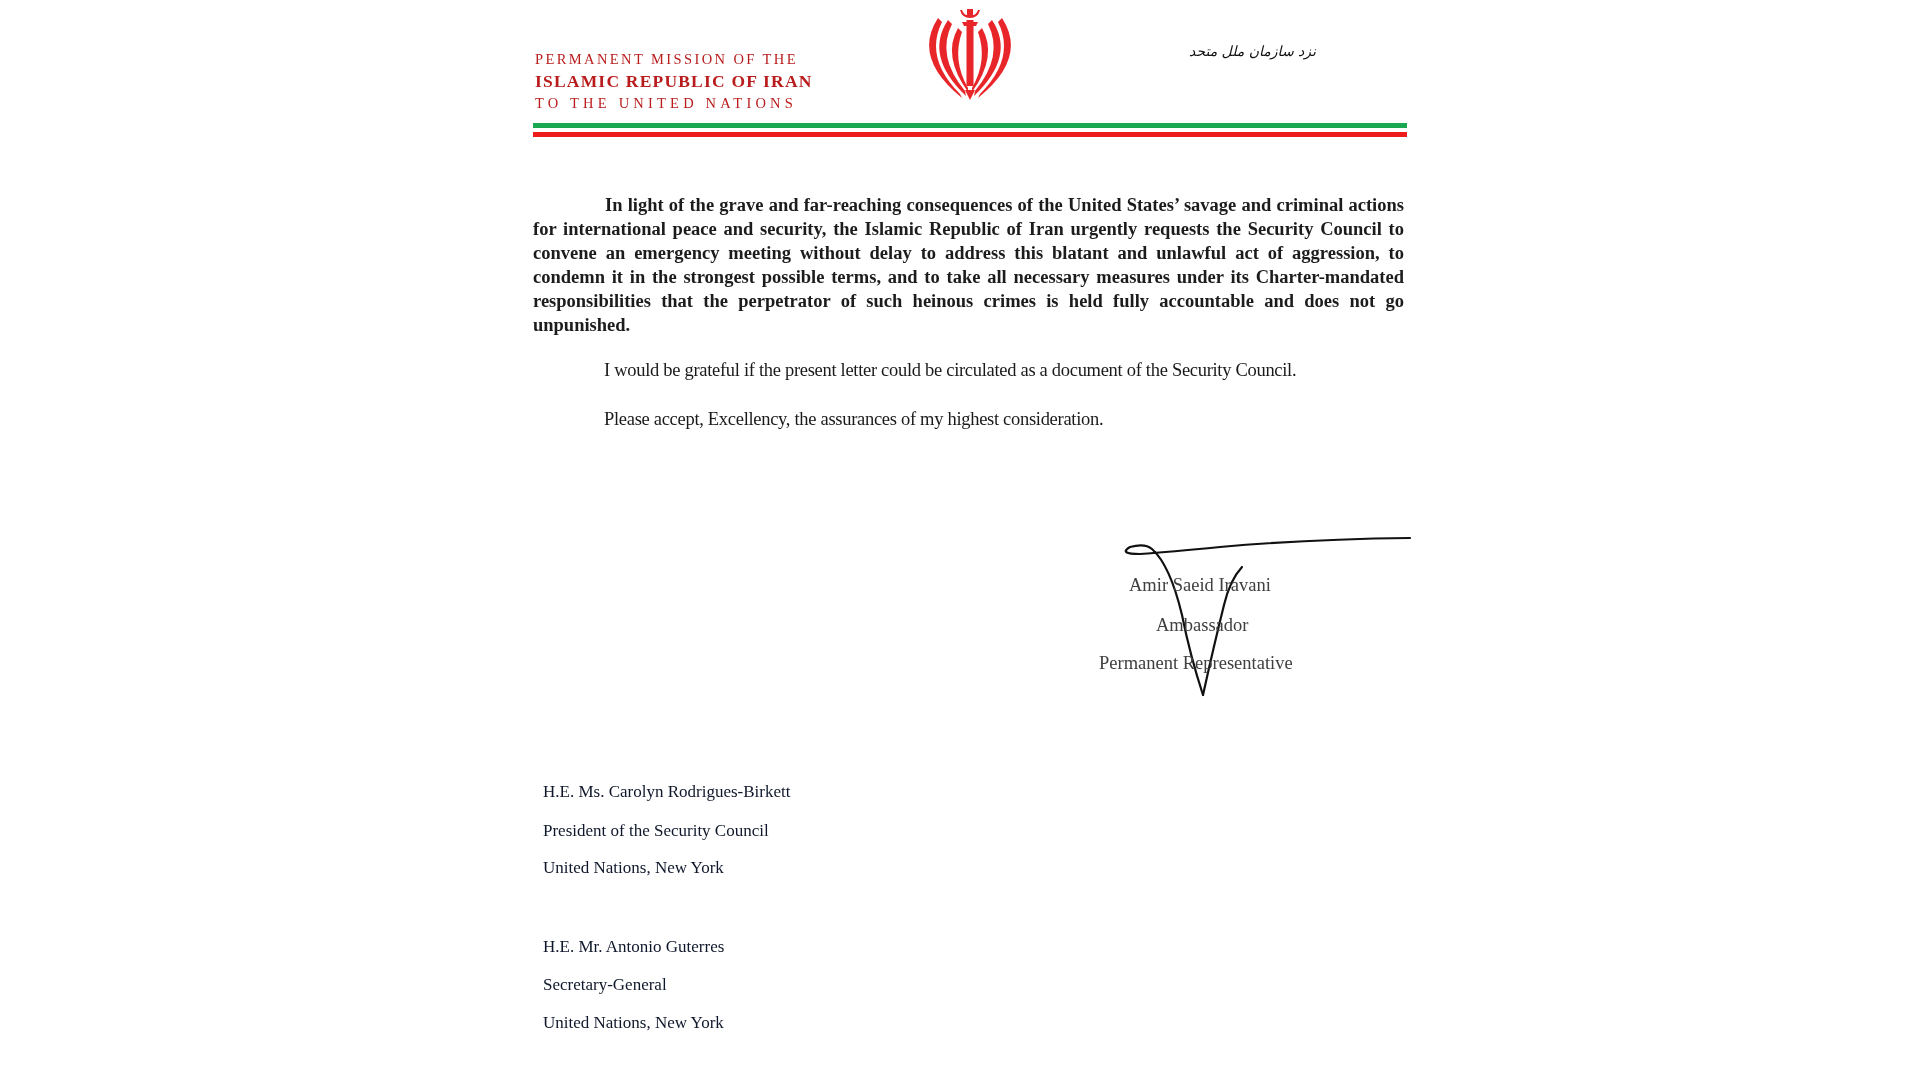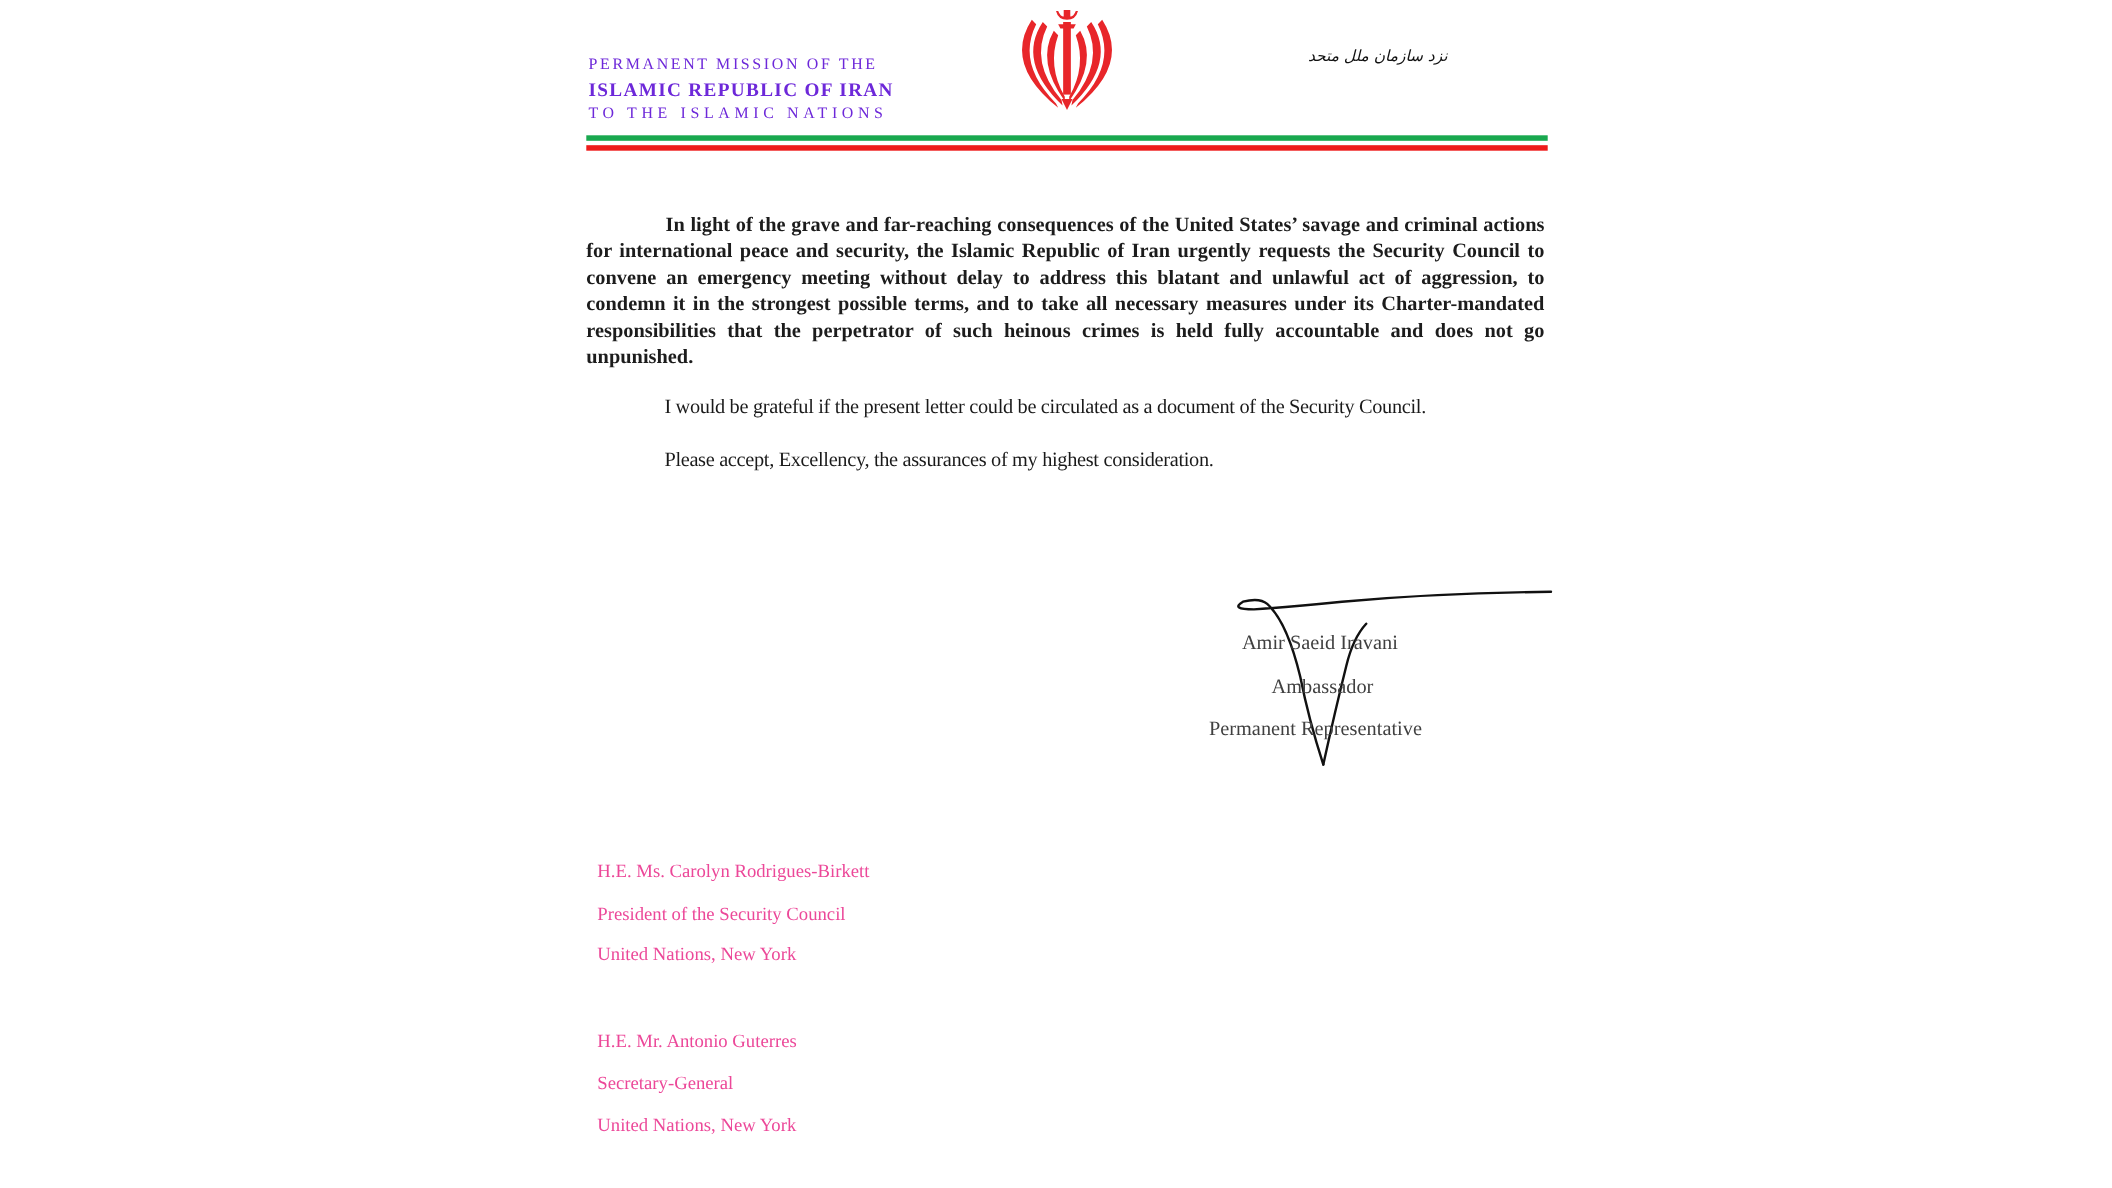--- a/index.html
+++ b/index.html
@@ -1,43 +1,43 @@
 <!DOCTYPE html>
 <html><head>
 <meta charset="utf-8">
 <style>
   html, body { margin:0; padding:0; }
   body { width:1920px; height:1080px; background:#ffffff; position:relative; overflow:hidden;
          font-family:"Liberation Serif", "DejaVu Serif", serif; color:#1a1a1a; }
   .abs { position:absolute; }
-  .hdr-en { left:535px; top:50px; width:280px; font-family:"Liberation Serif", serif; color:#6d28d9; }
+  .hdr-en { left:535px; top:50px; width:280px; font-family:"Liberation Serif", serif; color:#b91c1c; }
   .hdr-en .l1 { font-size:14.5px; letter-spacing:2.4px; line-height:18px; white-space:nowrap; }
   .hdr-en .l2 { font-size:17.5px; font-weight:bold; letter-spacing:1.2px; line-height:26px; white-space:nowrap; }
   .hdr-en .l3 { font-size:14.5px; letter-spacing:4.2px; line-height:18px; white-space:nowrap; }
   .emblem { left:918px; top:4px; width:104px; height:98px; }
   .hdr-fa { left:1130px; top:38px; width:285px; direction:rtl; text-align:center; font-family:"DejaVu Serif", serif; font-style:italic; color:#111; }
   .hdr-fa .f1 { font-size:27px; line-height:34px; white-space:nowrap; }
   .hdr-fa .f2 { font-size:14px; line-height:26px; white-space:nowrap; margin-right:40px; }
   .rule-green { left:533px; top:123px; width:874px; height:5px; background:#19a84f; }
   .rule-red { left:533px; top:132px; width:874px; height:5px; background:#ee1b1b; }
   .body-text { left:533px; top:193px; width:871px; font-size:18.5px; line-height:24px; text-align:justify; color:#1c1c1c; }
   .para1 { margin:0; text-indent:72px;font-weight:bold; }
   .para2 { position:absolute; left:604px; top:358px; font-size:18.5px; line-height:24px; white-space:nowrap; letter-spacing:-0.3px; }
   .para3 { position:absolute; left:604px; top:407px; font-size:18.5px; line-height:24px; white-space:nowrap; letter-spacing:-0.3px; }
   .sig-line { left:1110px; top:525px; width:320px; height:180px; }
   .sig-name { position:absolute; font-size:18.5px; line-height:22px; white-space:nowrap; color:#404040; }
-  .addr { position:absolute; left:543px; font-size:17px; line-height:22px; white-space:nowrap; color:#ec4899; }
+  .addr { position:absolute; left:543px; font-size:17px; line-height:22px; white-space:nowrap; color:#0f172a; }
 </style>
 </head>
 <body>
 
 <div class="abs hdr-en">
   <div class="l1">PERMANENT MISSION OF THE</div>
   <div class="l2">ISLAMIC REPUBLIC OF IRAN</div>
-  <div class="l3">TO THE ISLAMIC NATIONS</div>
+  <div class="l3">TO THE UNITED NATIONS</div>
 </div>
 
 <div class="abs emblem">
   <svg width="104" height="98" viewBox="0 0 104 98">
     <g fill="#e8262a">
 
       <path d="M42 6 Q44 14 52 14 Q60 14 62 6 L60 6 Q58 11 55 11 L55 5 L49 5 L49 11 Q46 11 44 6 Z"></path>
 
       <rect x="48.5" y="16" width="7" height="66"></rect>
       <path d="M44 18 L60 18 L58 22 L46 22 Z"></path>

